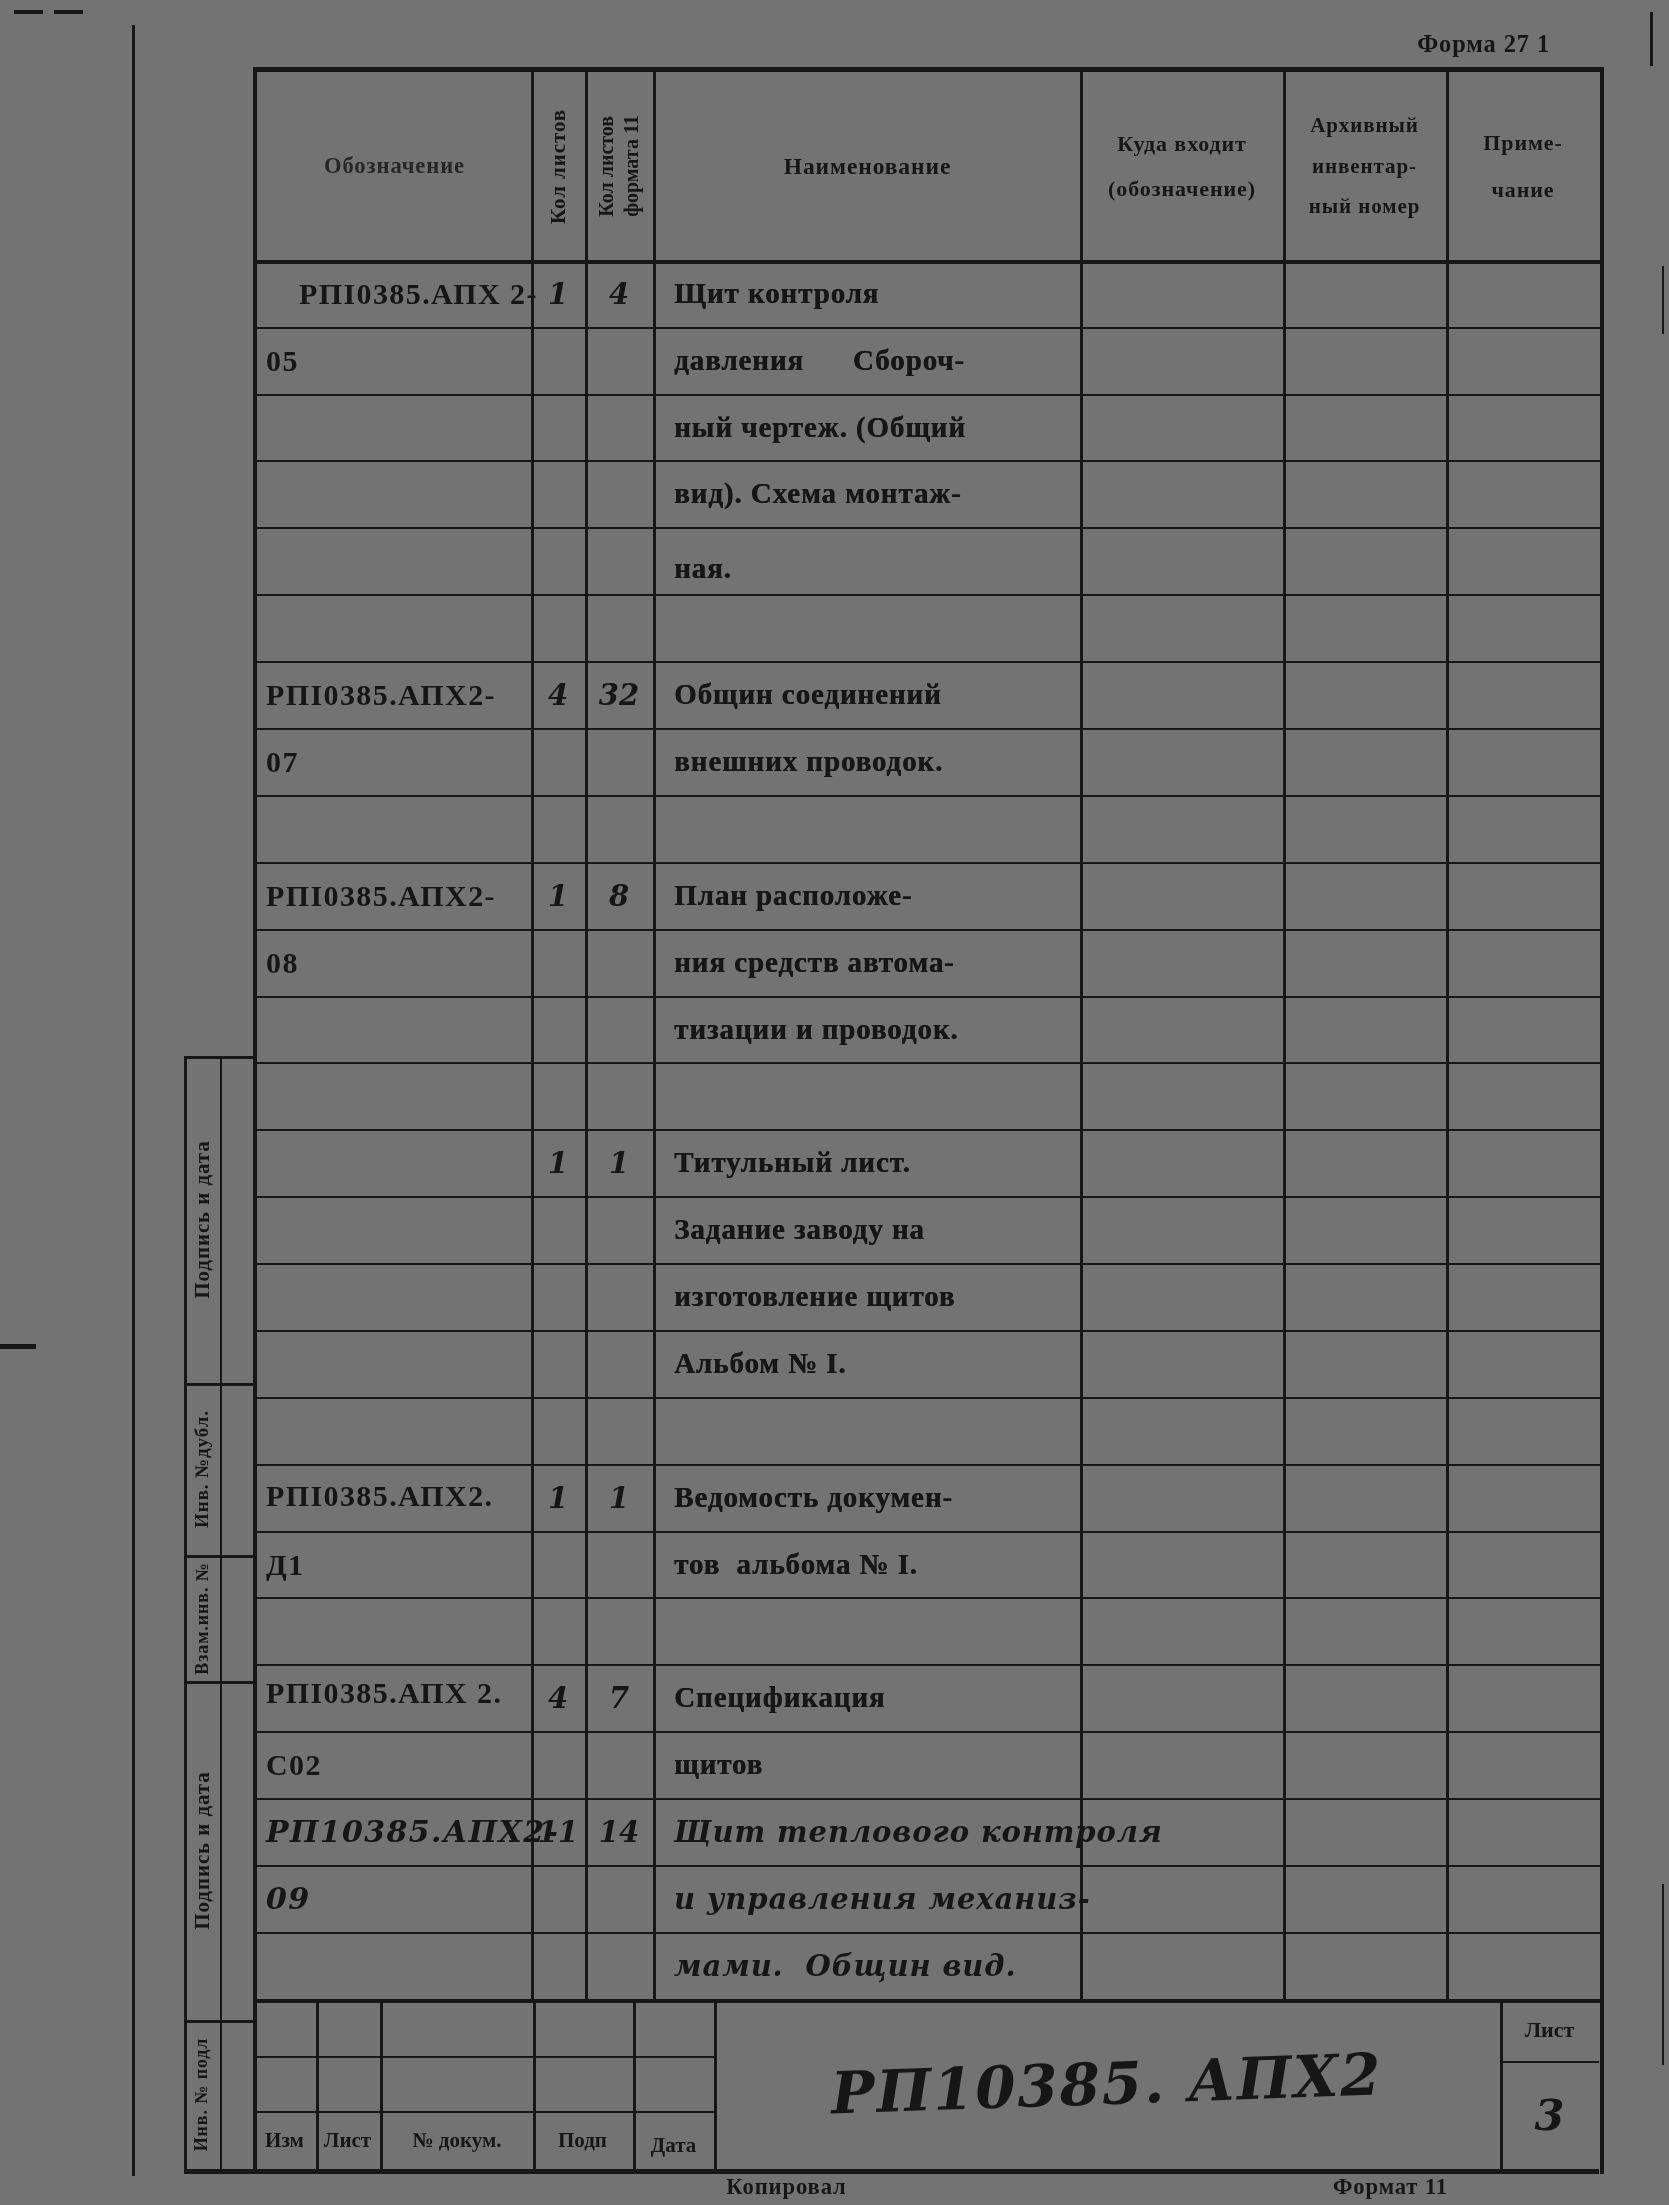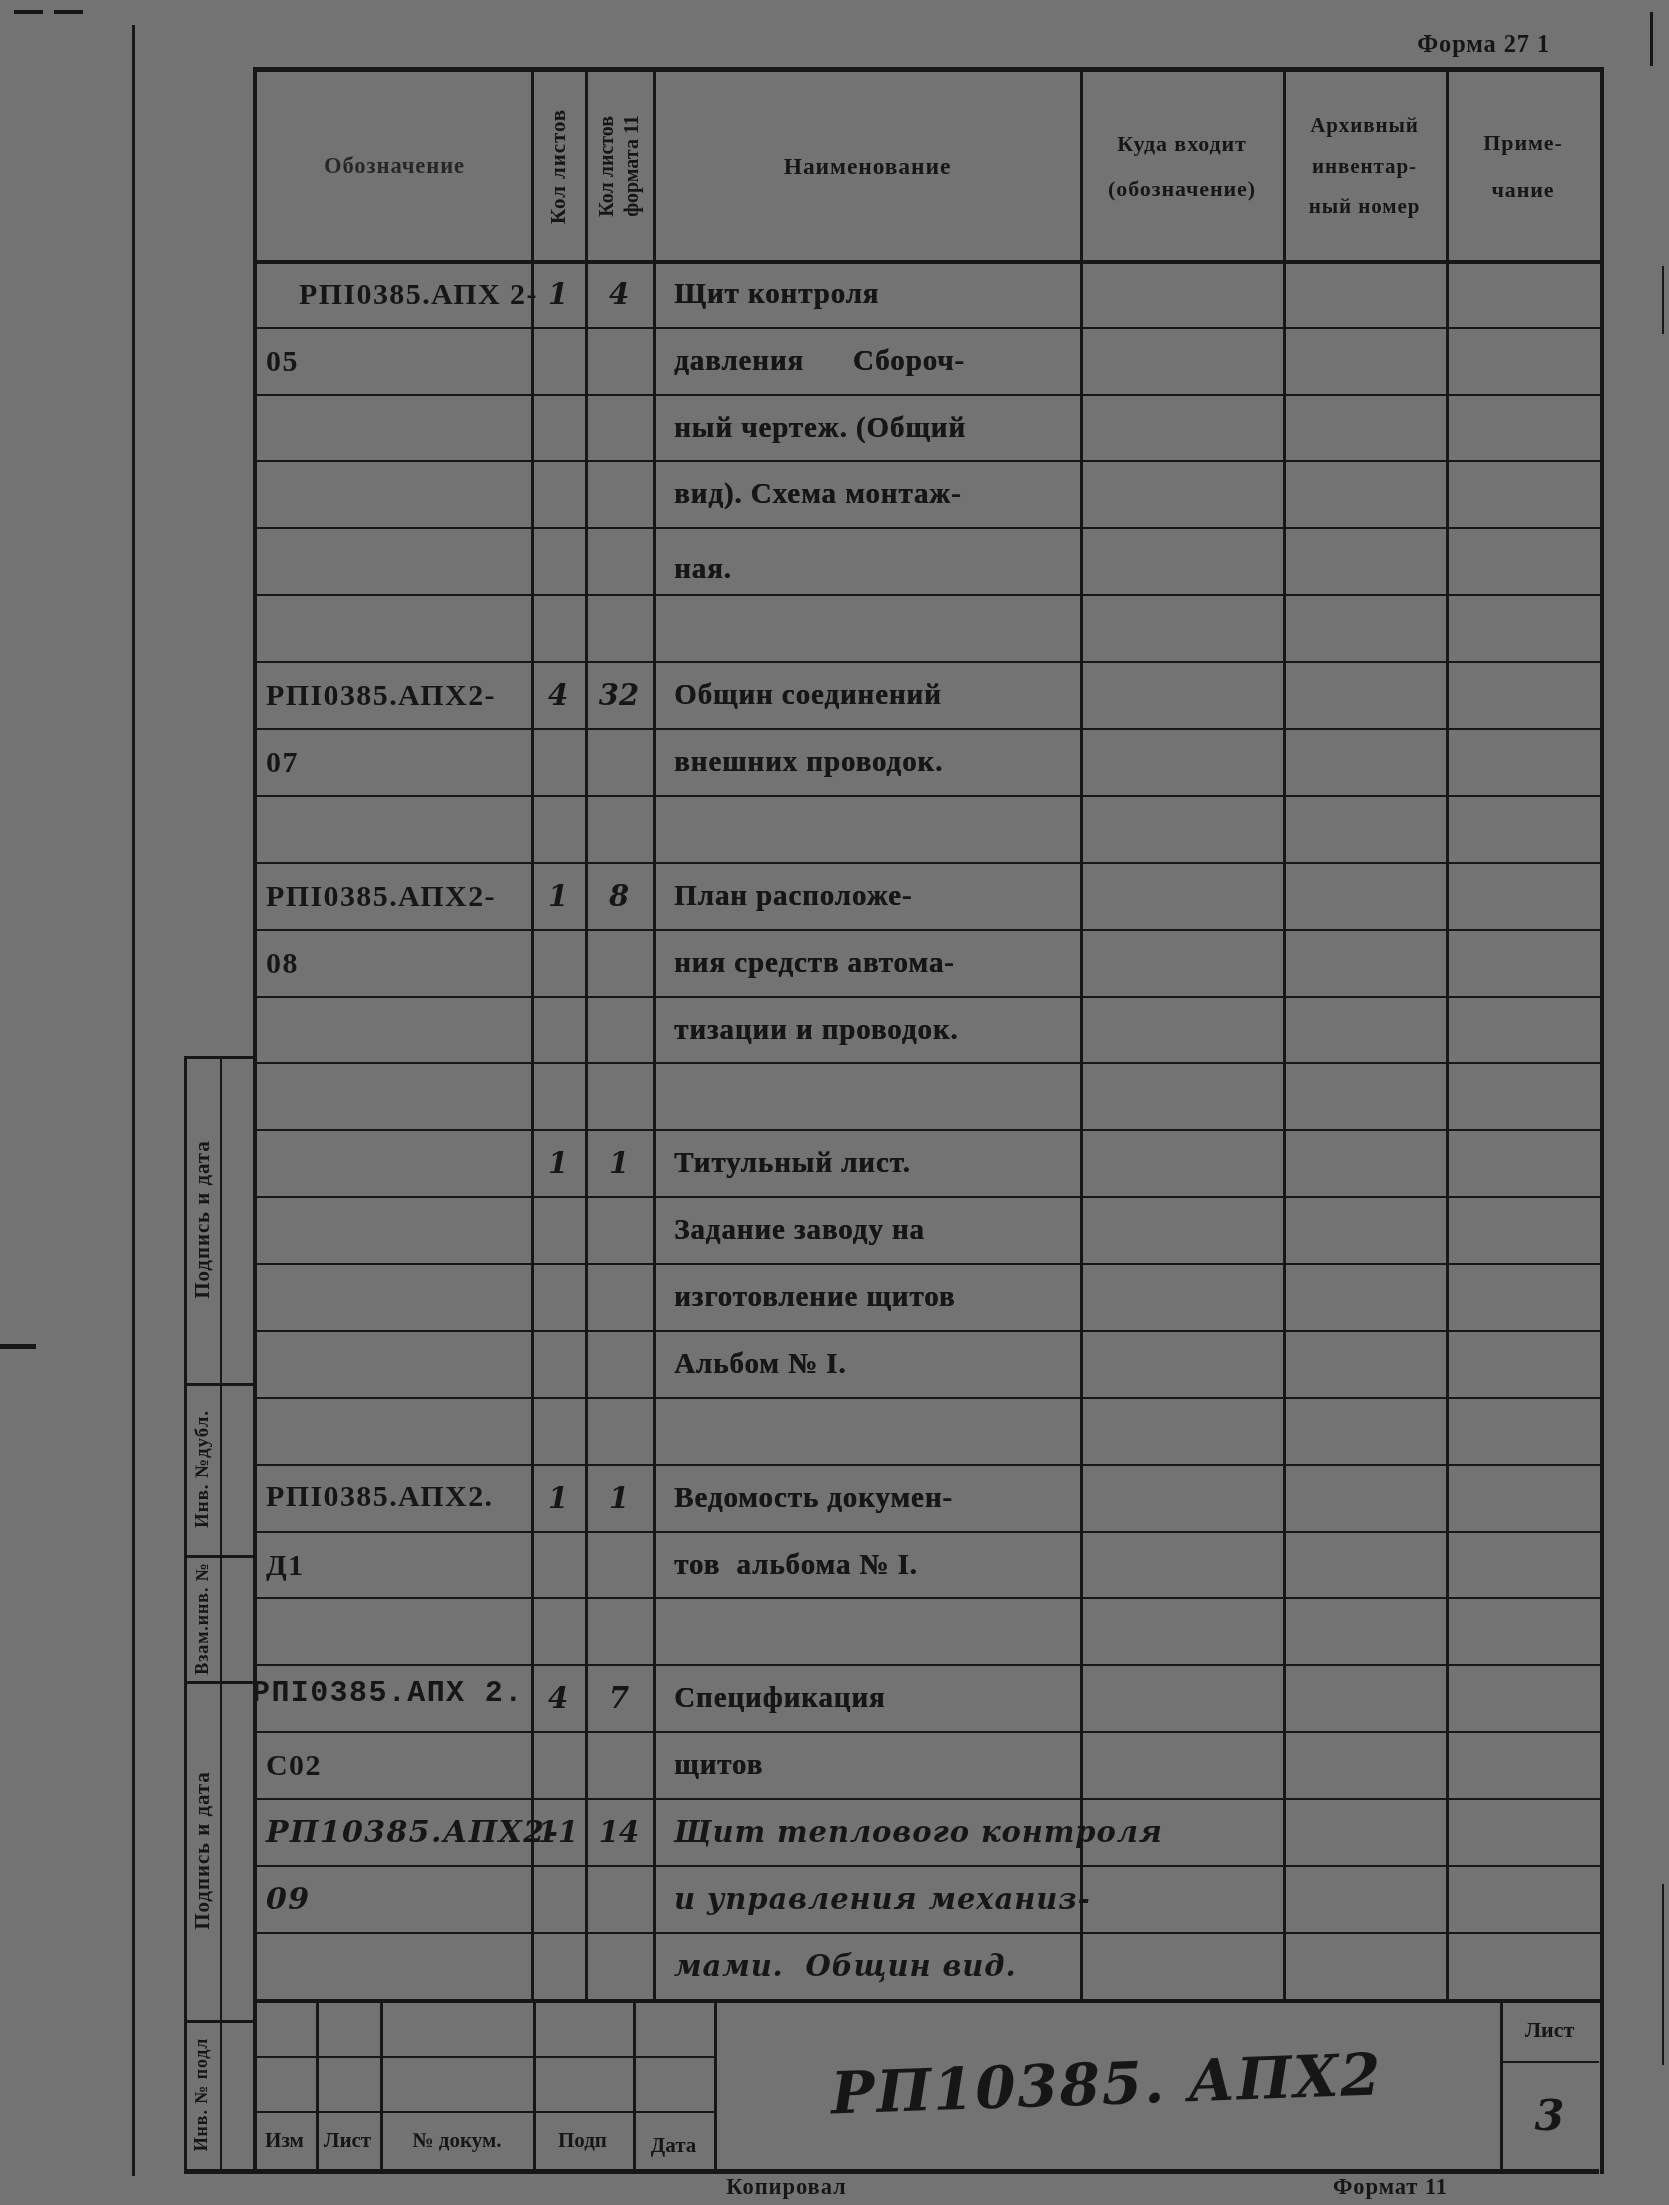--- a/index.html
+++ b/index.html
@@ -239,21 +239,21 @@
     <div class="cell num" style="left: 585px; top: 1464px; width: 68px; height: 67px;">1</div>
     <div class="cell nm" style="left: 674px; top: 1464px; width: 904px; height: 67px;">Ведомость докумен-</div>
     <div class="cell obozn" style="left: 266px; top: 1531px; width: 262px; height: 67px;">Д1</div>
     <div class="cell num" style="left: 531px; top: 1531px; width: 54px; height: 67px;"></div>
     <div class="cell num" style="left: 585px; top: 1531px; width: 68px; height: 67px;"></div>
     <div class="cell nm" style="left: 674px; top: 1531px; width: 904px; height: 67px;">тов  альбома № I.</div>
     <div class="cell obozn" style="left: 266px; top: 1597px; width: 262px; height: 67px;"></div>
     <div class="cell num" style="left: 531px; top: 1597px; width: 54px; height: 67px;"></div>
     <div class="cell num" style="left: 585px; top: 1597px; width: 68px; height: 67px;"></div>
     <div class="cell nm" style="left: 674px; top: 1597px; width: 904px; height: 67px;"></div>
-    <div class="cell obozn" style="left: 252px; top: 1664px; width: 262px; height: 57px; font-family: Liberation Mono, monospace;">РПI0385.АПХ 2.</div>
+    <div class="cell obozn" style="left: 266px; top: 1664px; width: 262px; height: 57px;">РПI0385.АПХ 2.</div>
     <div class="cell num" style="left: 531px; top: 1664px; width: 54px; height: 67px;">4</div>
     <div class="cell num" style="left: 585px; top: 1664px; width: 68px; height: 67px;">7</div>
     <div class="cell nm" style="left: 674px; top: 1664px; width: 904px; height: 67px;">Спецификация</div>
     <div class="cell obozn" style="left: 266px; top: 1731px; width: 262px; height: 67px;">С02</div>
     <div class="cell num" style="left: 531px; top: 1731px; width: 54px; height: 67px;"></div>
     <div class="cell num" style="left: 585px; top: 1731px; width: 68px; height: 67px;"></div>
     <div class="cell nm" style="left: 674px; top: 1731px; width: 904px; height: 67px;">щитов</div>
     <div class="cell obozn hw" style="left: 266px; top: 1798px; width: 262px; height: 67px;">РП10385.АПХ2-</div>
     <div class="cell num hw" style="left: 531px; top: 1798px; width: 54px; height: 67px;">11</div>
     <div class="cell num hw" style="left: 585px; top: 1798px; width: 68px; height: 67px;">14</div>

